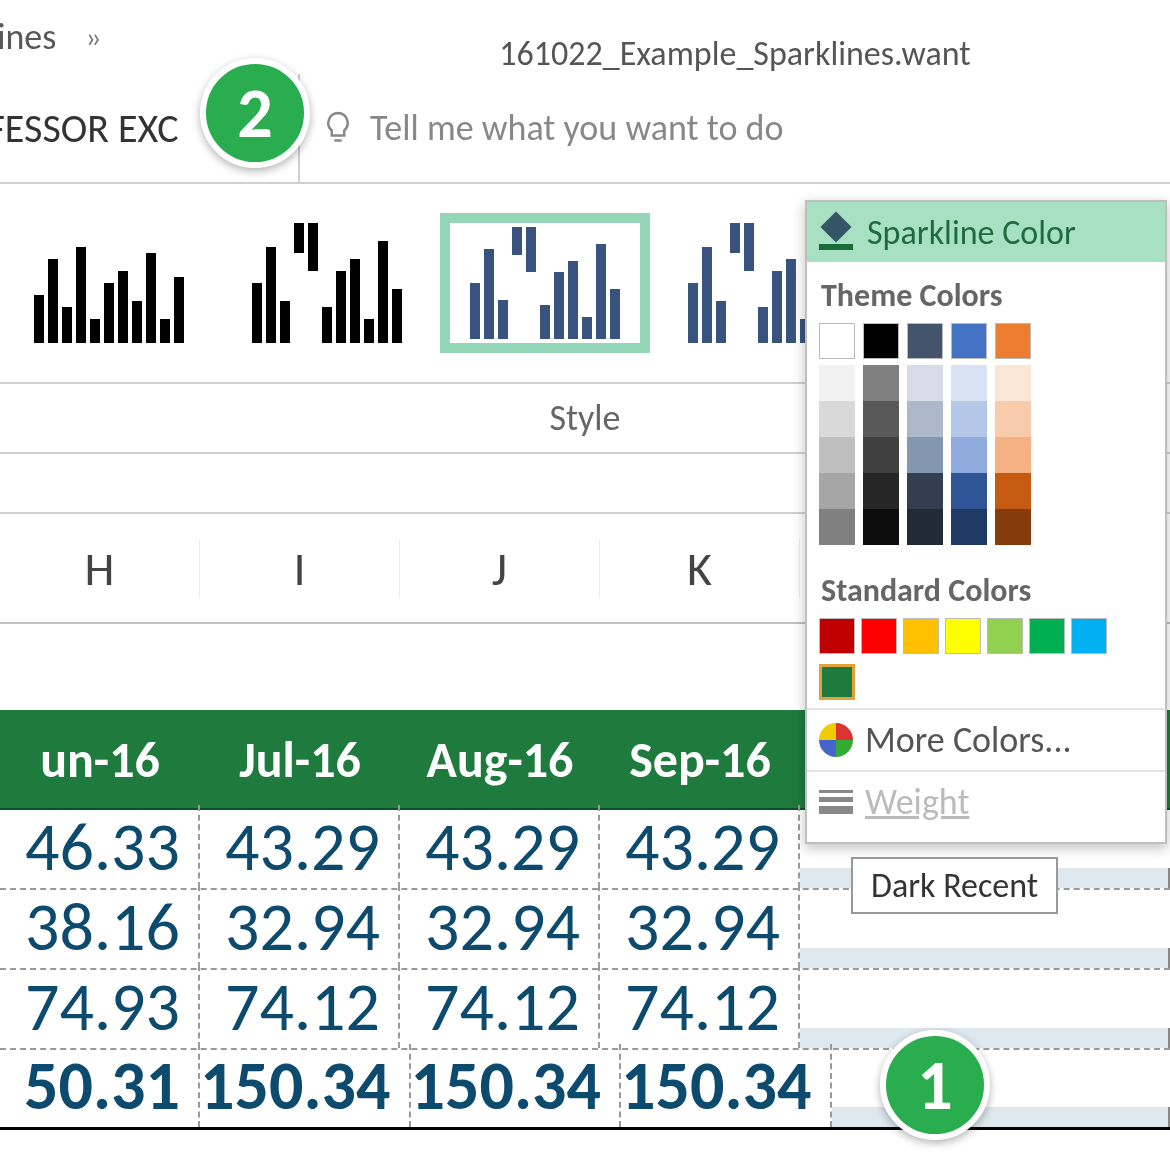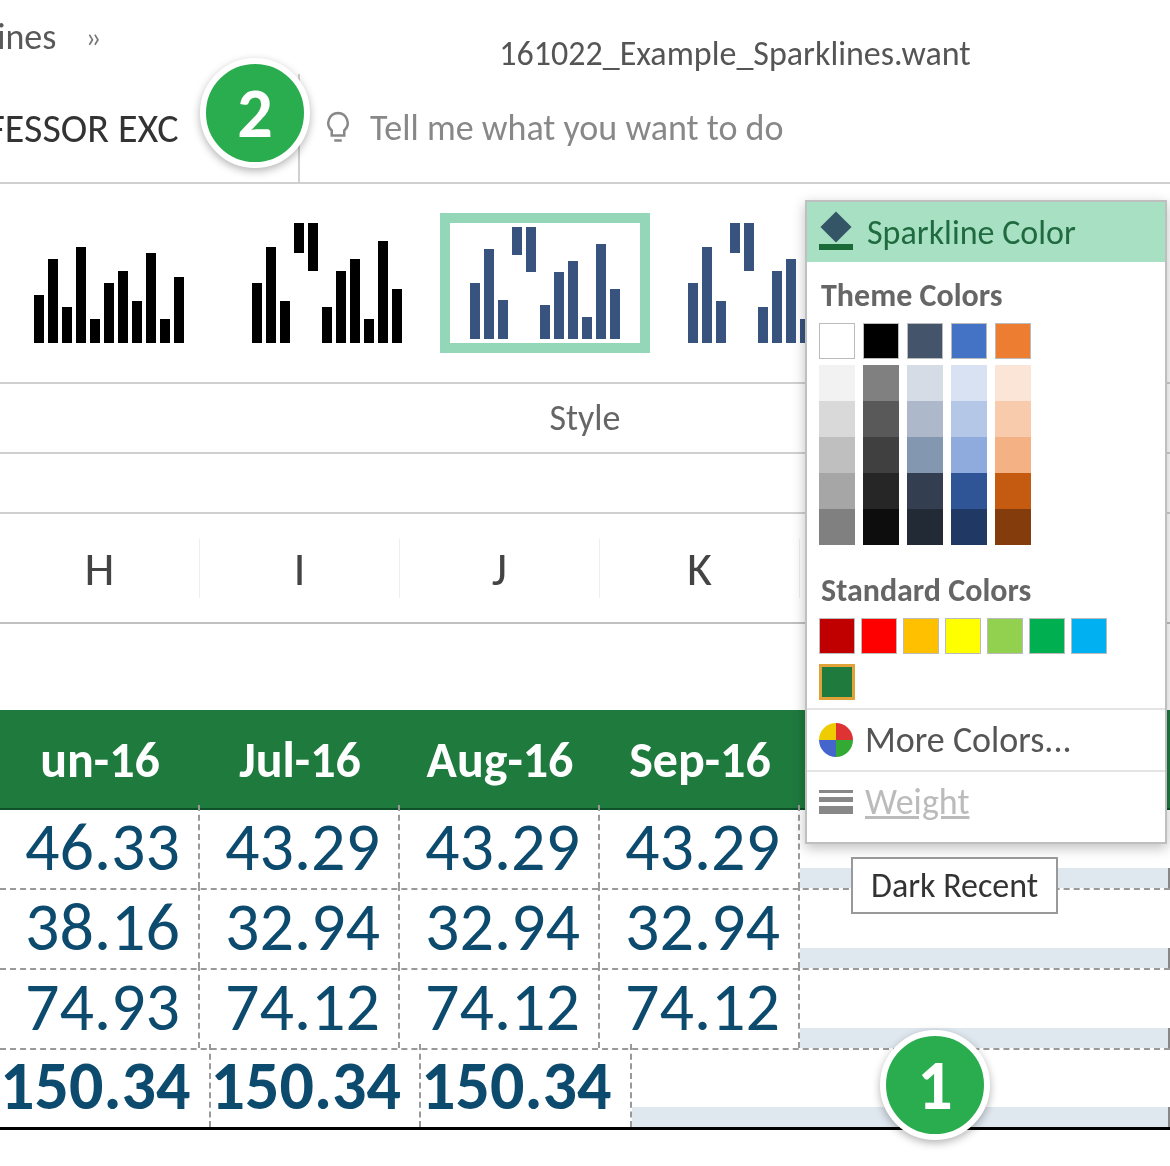--- a/index.html
+++ b/index.html
@@ -383,20 +383,21 @@
     <div class="sb" style="height:15%"></div>
       <div class="sb" style="height:18%"></div>
       <div class="sb" style="height:40%"></div>
       <div class="sb" style="height:45%"></div>
       <div class="sb" style="height:60%"></div>
       <div class="sb" style="height:70%"></div>
       <div class="sb" style="height:80%"></div>
   </div>
 </div>
 <div class="datarow last">
+  <div class="dc">50.31</div>
   <div class="dc">150.34</div>
   <div class="dc">150.34</div>
   <div class="dc">150.34</div>
   <div class="sparkcell">
     <div class="sb" style="height:12%"></div>
       <div class="sb" style="height:18%"></div>
       <div class="sb" style="height:30%"></div>
       <div class="sb" style="height:40%"></div>
       <div class="sb" style="height:55%"></div>
       <div class="sb" style="height:68%"></div>

